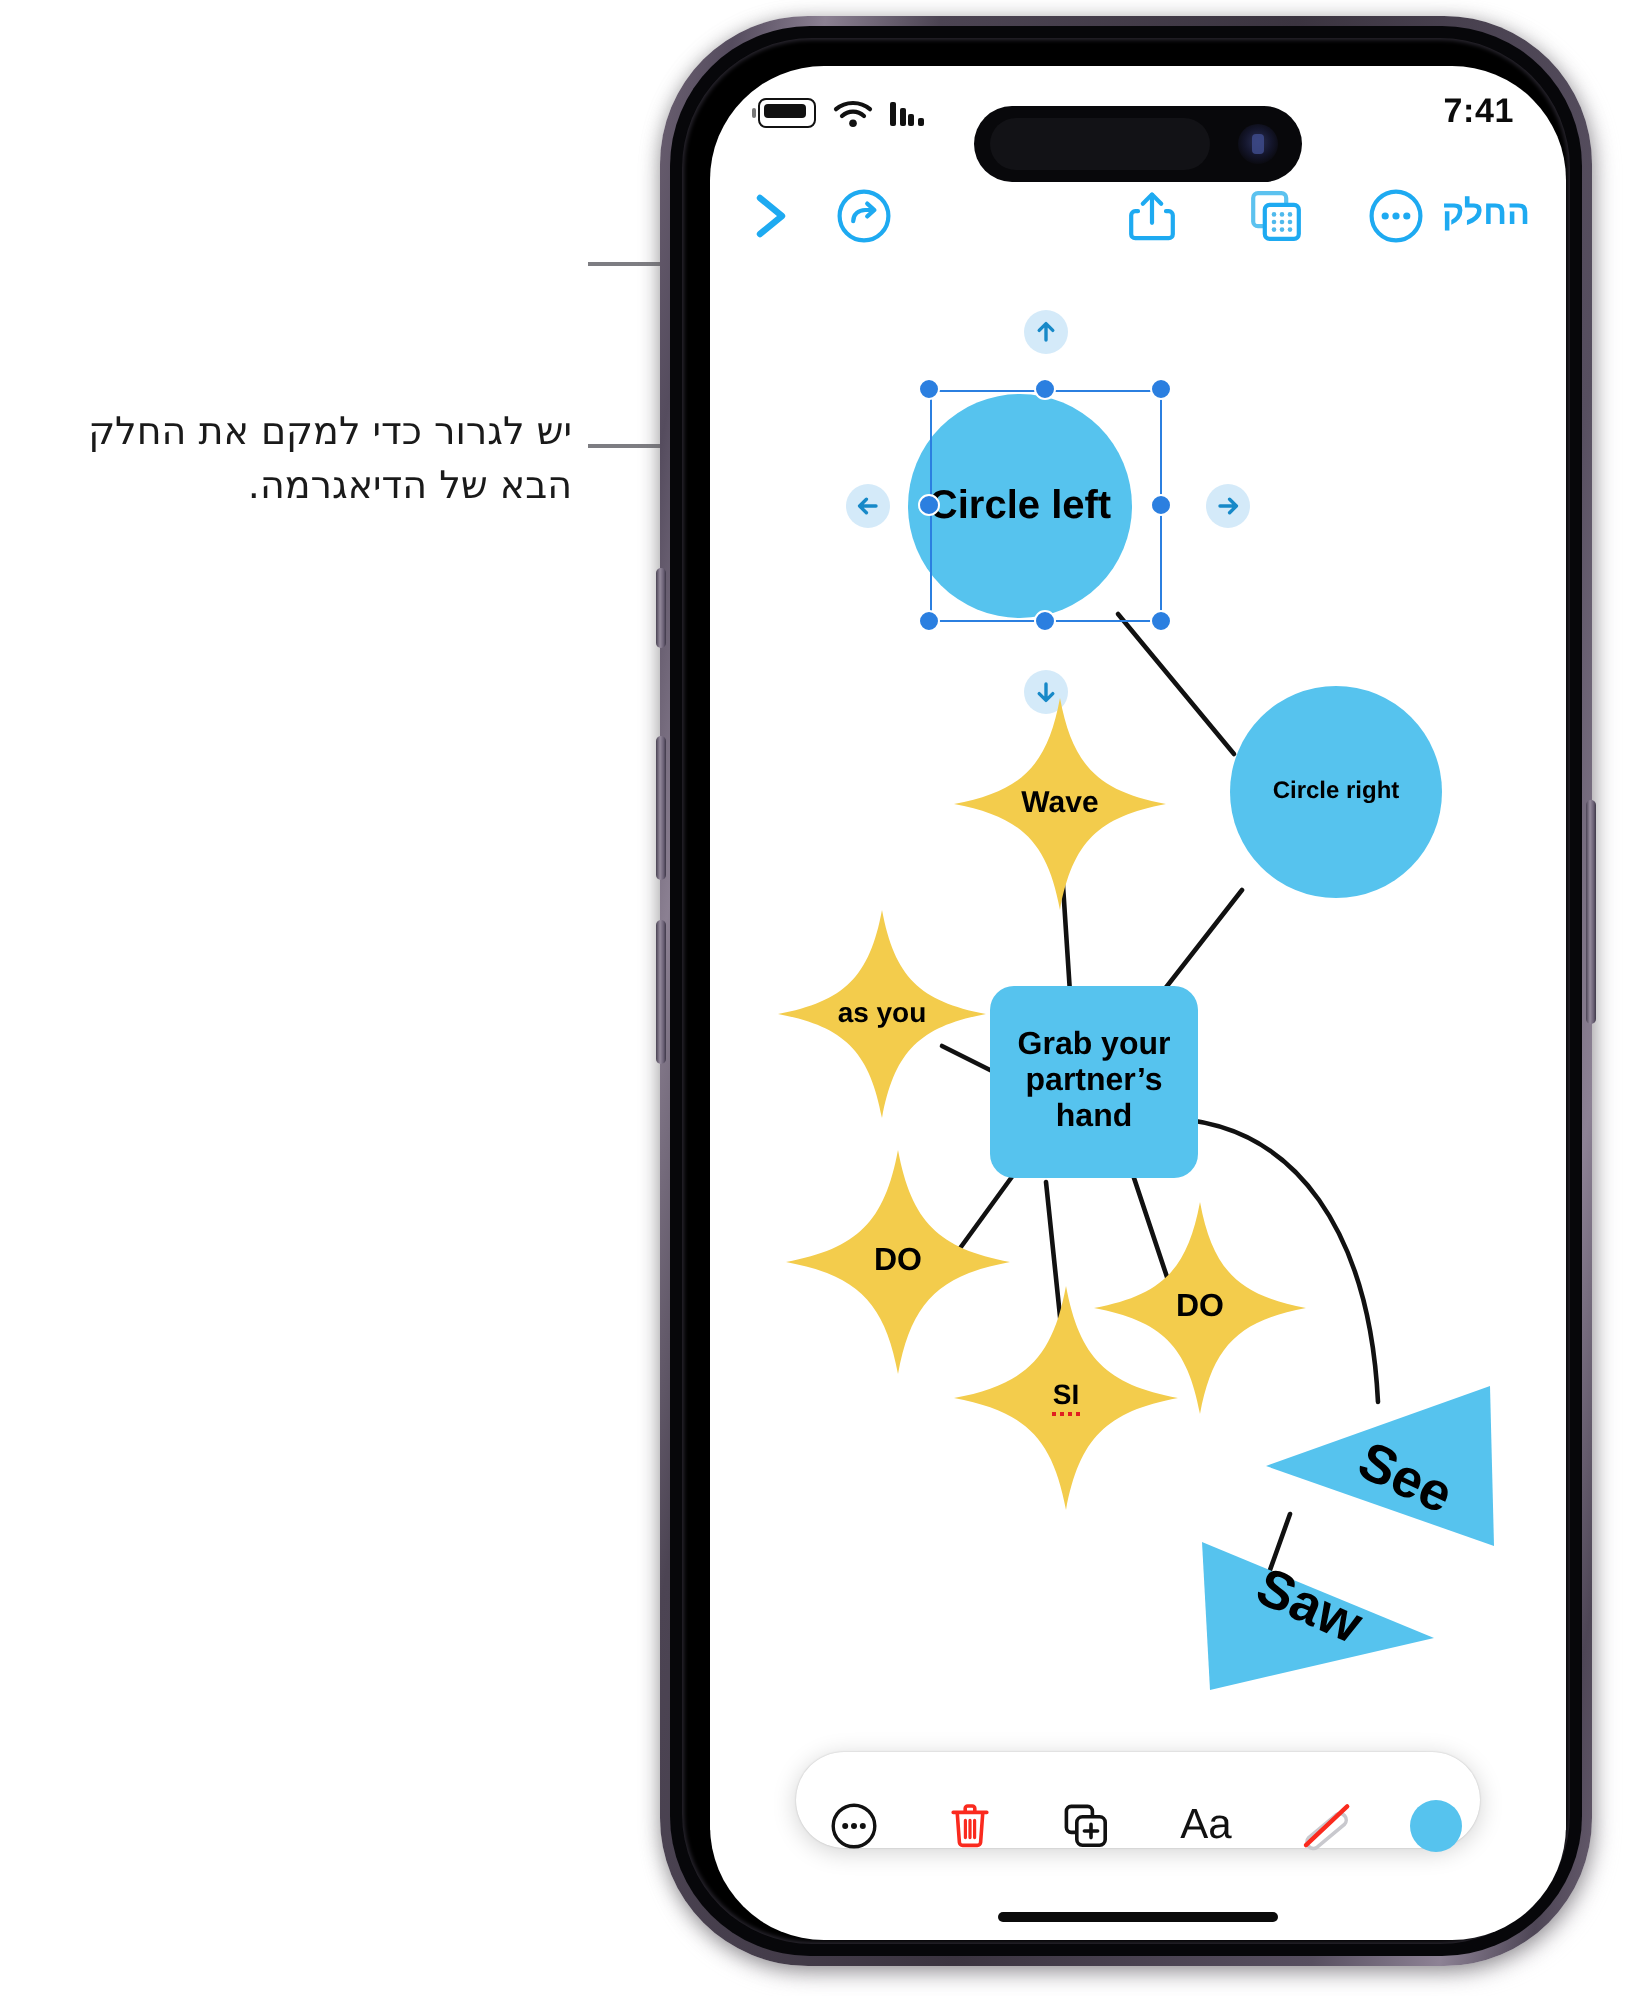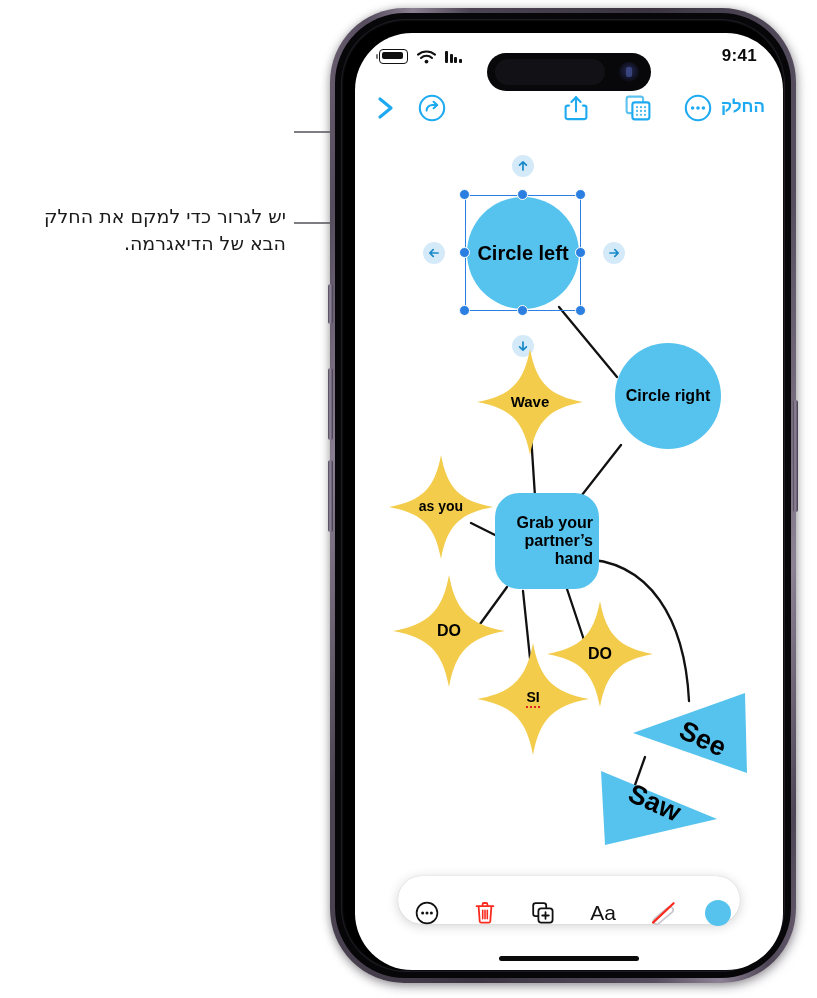--- a/index.html
+++ b/index.html
@@ -108,21 +108,21 @@
   .apptoolbar{position:absolute;left:0;top:56px;width:428px;height:46px;}
   .tb-item{position:absolute;top:0;color:#1eaaf1;}
   #tb-done{right:18px;font-size:17px;font-weight:bold;top:8px;direction:rtl;}
   .tb-ic{position:absolute;top:2px;width:34px;height:34px;}
 
   
   .canvas{position:absolute;left:0;top:102px;width:428px;height:780px;background:#fff;}
   .node{position:absolute;display:flex;align-items:center;justify-content:center;
     text-align:center;font-weight:bold;color:#000;line-height:1.12;}
   .circle{border-radius:50%;background:#56c3ee;}
-  .rrect{border-radius:24px;background:#56c3ee;text-align:right;}
+  .rrect{border-radius:12px;background:#56c3ee;}
 
   
   .selbox{position:absolute;border:1.6px solid #2b7fe0;box-sizing:border-box;}
   .handle{position:absolute;width:11px;height:11px;border-radius:50%;
     background:#2b7fe0;border:1.6px solid #fff;box-sizing:border-box;}
   .arrowbtn{position:absolute;width:22px;height:22px;border-radius:50%;
     background:#d4eaf9;display:flex;align-items:center;justify-content:center;}
 
   
   .bottombar{
@@ -179,21 +179,21 @@
                     <i style="height:6px"></i>
                     <i style="height:4px"></i>
                 </div>
               </div>
 
               <div class="island">
                 <div class="island-pill"></div>
                 <div class="island-cam"></div>
               </div>
 
-              <div class="sb-time">9:41</div>
+              <div class="sb-time">7:41</div>
             </div>
 
             <div class="apptoolbar">
 
               <div class="tb-item" id="tb-done">החלק</div>
 
               <div class="tb-ic" style="right:68px">
                 <svg width="34" height="34" viewBox="0 0 34 34">
                   <circle cx="17" cy="17" r="12.2" fill="none" stroke="#1eaaf1" stroke-width="2.1"></circle>
                   <circle cx="11.6" cy="17" r="1.8" fill="#1eaaf1"></circle>
@@ -261,21 +261,21 @@
                   <path d="M178,552 L168,456"></path>
 
                   <path d="M234,520 L212,454"></path>
 
                   <path d="M224,424 C296,424 330,486 334,566"></path>
 
                   <path d="M290,622 L280,650"></path>
                 </g>
               </svg>
 
-              <div class="node circle" style="left:112px;top:62px;width:112px;height:112px;font-size:20px;">
+              <div class="node circle" style="left:99px;top:62px;width:112px;height:112px;font-size:20px;">
                 <span>Circle left</span>
               </div>
 
               <div class="selbox" style="left:110px;top:60px;width:116px;height:116px;"></div>
               <div class="handle" style="left:104px;top:54px;"></div>
               <div class="handle" style="left:162px;top:54px;"></div>
               <div class="handle" style="left:220px;top:54px;"></div>
               <div class="handle" style="left:104px;top:112px;"></div>
               <div class="handle" style="left:220px;top:112px;"></div>
               <div class="handle" style="left:104px;top:170px;"></div>
@@ -296,21 +296,21 @@
                 <svg width="12" height="12" viewBox="0 0 12 12">
                     <path d="M10 6H2M5.2 2.6 1.8 6l3.4 3.4" fill="none" stroke="#1789c8" stroke-width="1.7" stroke-linecap="round" stroke-linejoin="round"></path>
                   </svg>
               </div>
               <div class="arrowbtn" style="left:248px;top:107px;">
                 <svg width="12" height="12" viewBox="0 0 12 12">
                     <path d="M2 6h8M6.8 2.6 10.2 6l-3.4 3.4" fill="none" stroke="#1789c8" stroke-width="1.7" stroke-linecap="round" stroke-linejoin="round"></path>
                   </svg>
               </div>
 
-              <div class="node circle" style="left:260px;top:208px;width:106px;height:106px;font-size:16px;text-align:right;">
+              <div class="node circle" style="left:260px;top:208px;width:106px;height:106px;font-size:12px;text-align:right;">
                 <span>Circle right</span>
               </div>
 
               <div class="node" style="left:34px;top:318px;width:104px;height:108px;font-size:14px;">
                 <svg viewBox="0 0 100 100" style="position:absolute;left:0;top:0;width:100%;height:100%">
                   <path d="M50 0 C56 32 68 44 100 50 C68 56 56 68 50 100 C44 68 32 56 0 50 C32 44 44 32 50 0 Z" fill="#f3cc4c"></path>
                 </svg>
                 <span style="position:relative;z-index:2">as you</span>
               </div>
 

